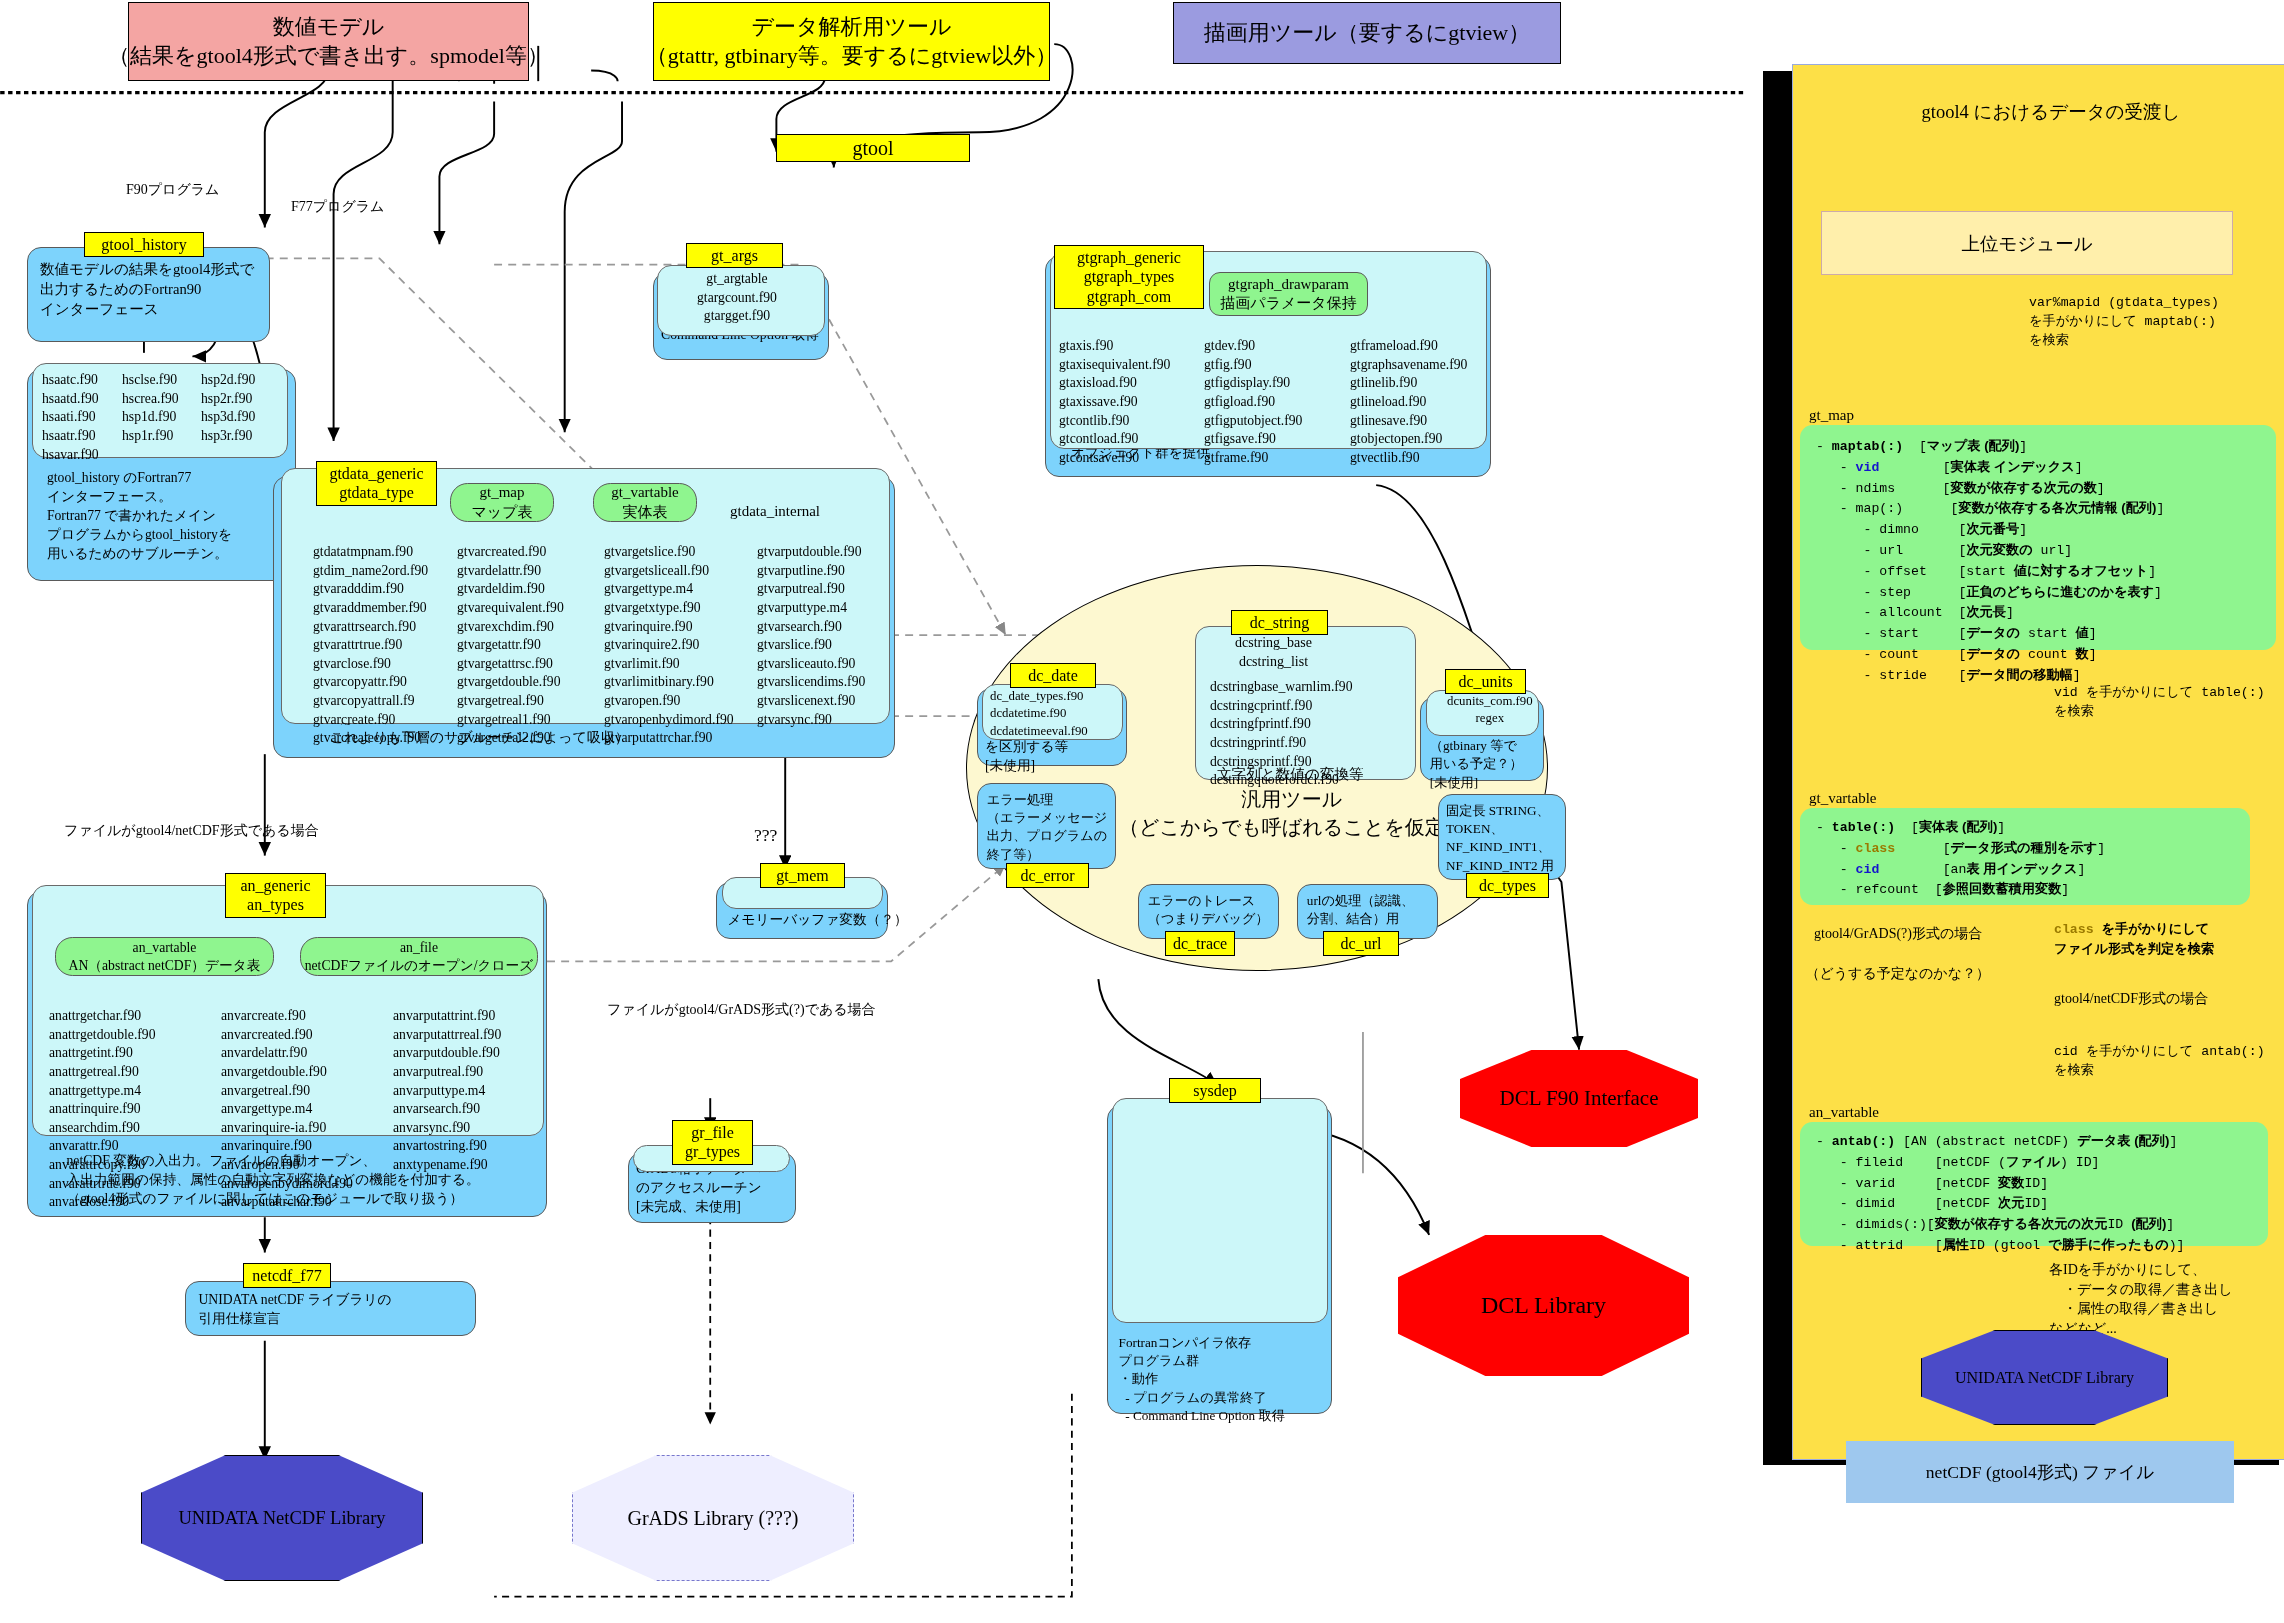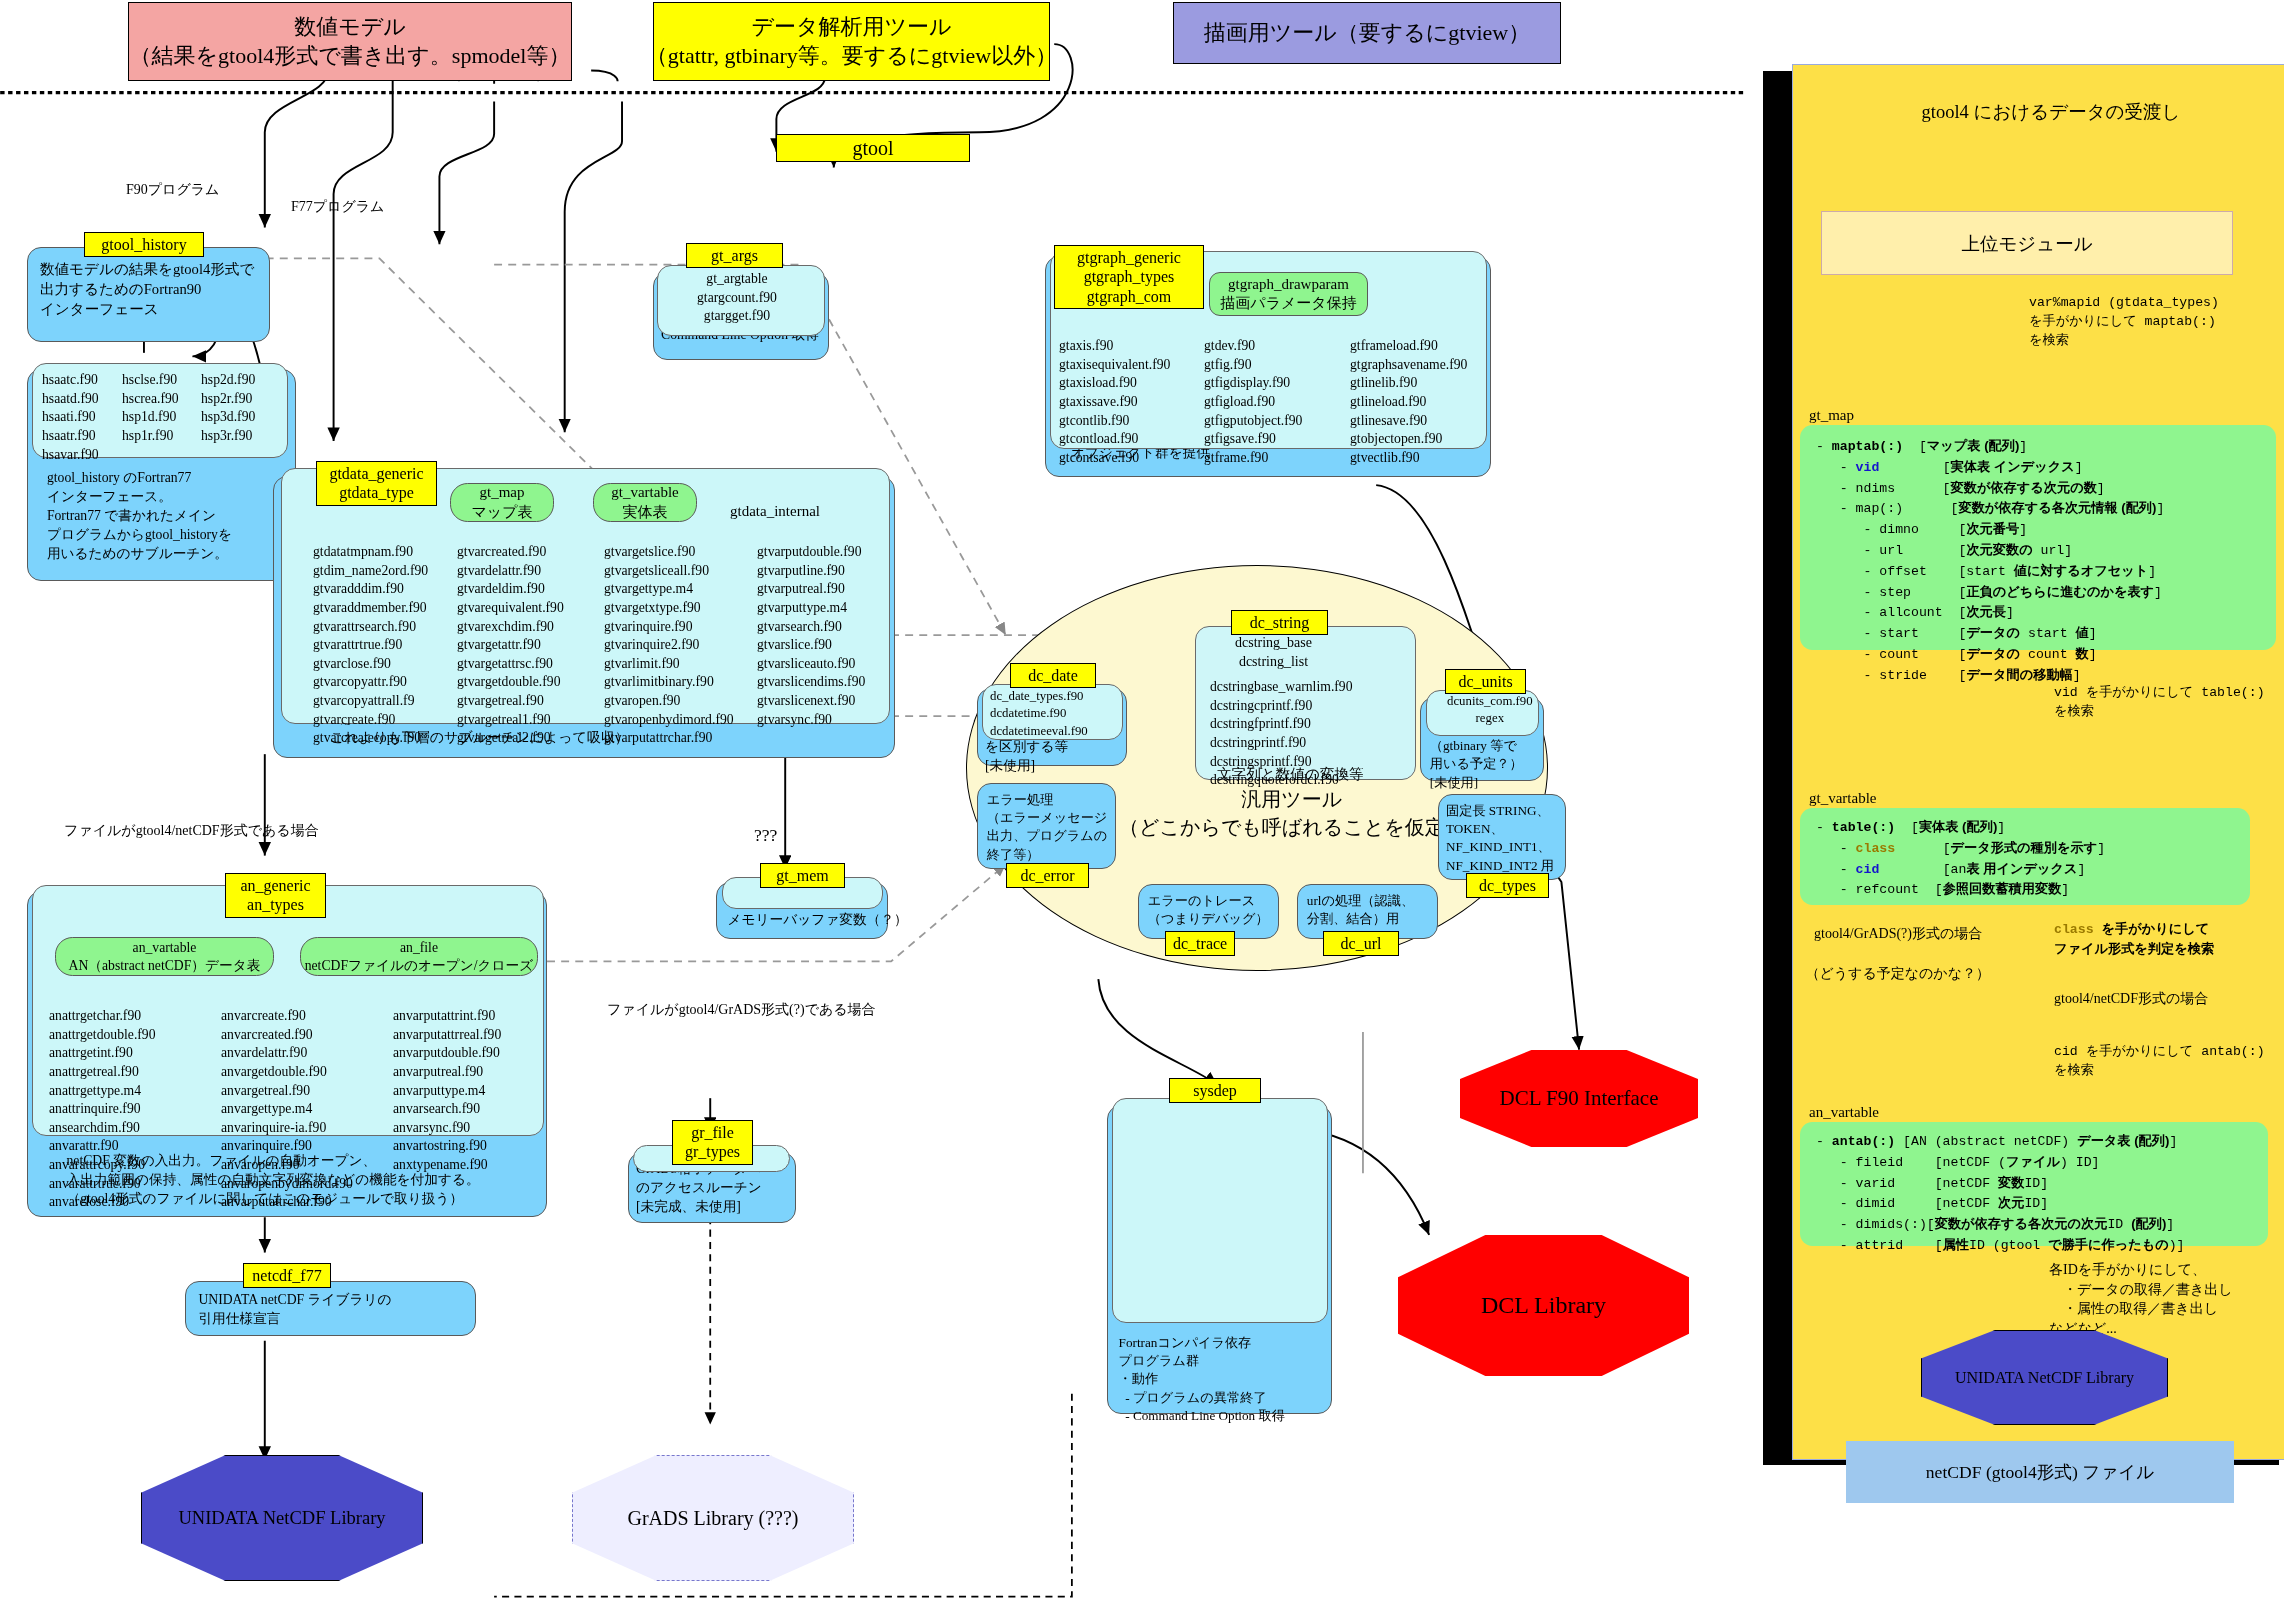--- a/index.html
+++ b/index.html
@@ -151,21 +151,21 @@
       <path d="M2280,660 L2280,820" marker-start="url(#ahs2)" marker-end="url(#ahs)"></path>
       <path d="M2280,960 L2280,1150" marker-start="url(#ahs2)" marker-end="url(#ahs)"></path>
       <path d="M2280,1300 L2280,1400" marker-start="url(#ahs2)" marker-end="url(#ahs)"></path>
       <path d="M2280,1440 L2280,1490" marker-end="url(#ahs)"></path>
     </g>
     <g stroke="#000" stroke-width="2.2" fill="none" stroke-dasharray="9,6">
       <path d="M2278,1005 L2050,1005" marker-end="url(#ahs)"></path>
     </g>
   </svg>
 
-  <div class="node toprect pink" style="left:128px;top:1.8px;width:444px;height:79px;">
+  <div class="node toprect pink" style="left:128px;top:1.8px;width:401px;height:79px;">
     <span class="txt">数値モデル
 （結果をgtool4形式で書き出す。spmodel等）</span>
   </div>
 
   <div class="node toprect yellow" style="left:653px;top:1.8px;width:397px;height:79px;">
     <span class="txt">データ解析用ツール
 （gtattr, gtbinary等。要するにgtview以外）</span>
   </div>
 
   <div class="node toprect purple" style="left:1173px;top:1.8px;width:388px;height:62px;">

